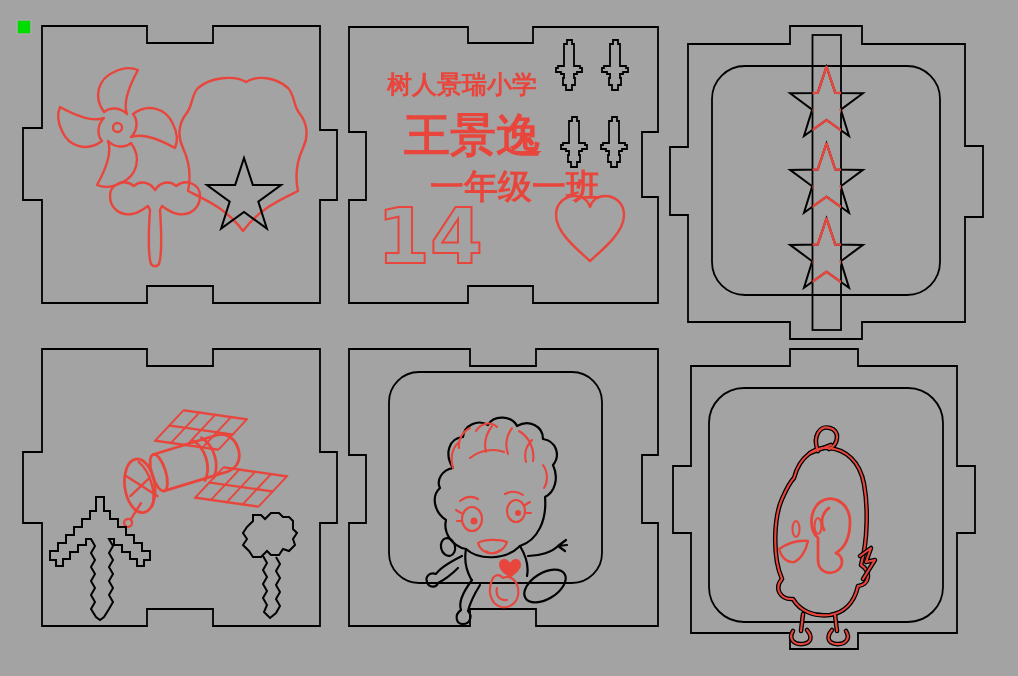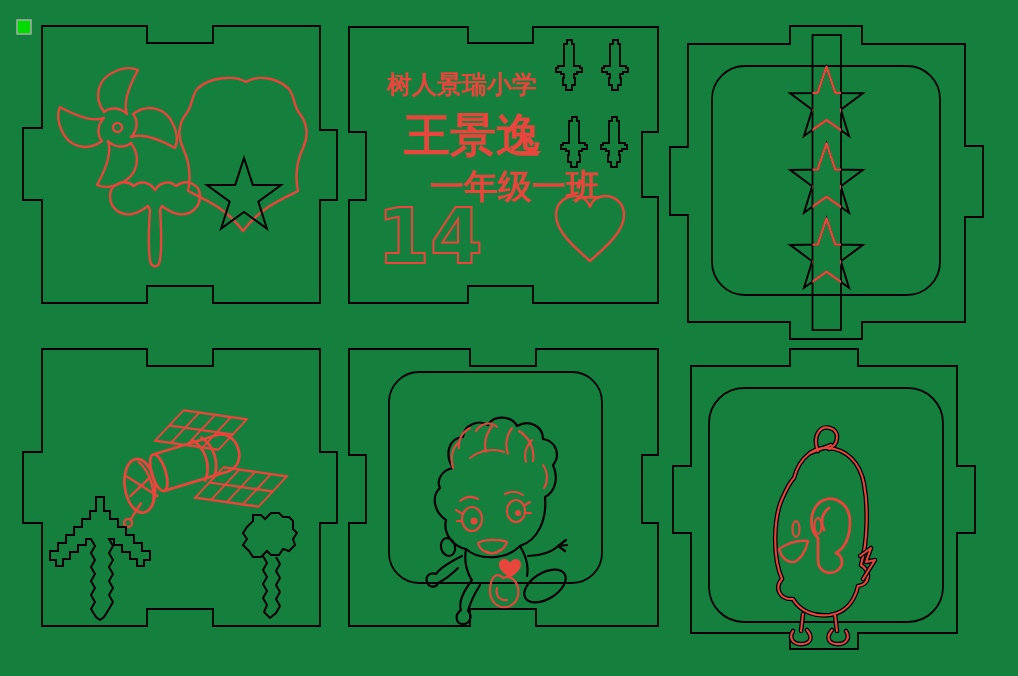--- a/index.html
+++ b/index.html
@@ -1,16 +1,16 @@
 <!DOCTYPE html>
 <html><head>
 <meta charset="utf-8">
 <style>
   html,body{margin:0;padding:0;background:#fff;}
-  #canvas{position:relative;width:1018px;height:676px;background:#15803d;overflow:hidden;
+  #canvas{position:relative;width:1018px;height:676px;background:#a3a3a3;overflow:hidden;
           font-family:"DejaVu Sans","Liberation Sans",sans-serif;}
   svg{position:absolute;left:0;top:0;}
   .cut{fill:none;stroke:#000000;stroke-width:1.8;}
   .cut2{fill:none;stroke:#000000;stroke-width:2;}
   .eng{fill:none;stroke:#e8463c;stroke-width:2.4;stroke-linecap:round;stroke-linejoin:round;}
   .eng3{fill:none;stroke:#e8463c;stroke-width:2.8;stroke-linecap:round;stroke-linejoin:round;}
   .blk{fill:none;stroke:#000000;stroke-width:2.2;stroke-linecap:round;stroke-linejoin:round;}
   .blk5{fill:none;stroke:#000000;stroke-width:4.6;stroke-linecap:round;stroke-linejoin:round;}
   .redin{fill:none;stroke:#e8463c;stroke-width:2.1;stroke-linecap:round;stroke-linejoin:round;}
   text.cjk{fill:#e8463c;font-weight:bold;font-family:"DejaVu Sans","Liberation Sans",sans-serif;}

